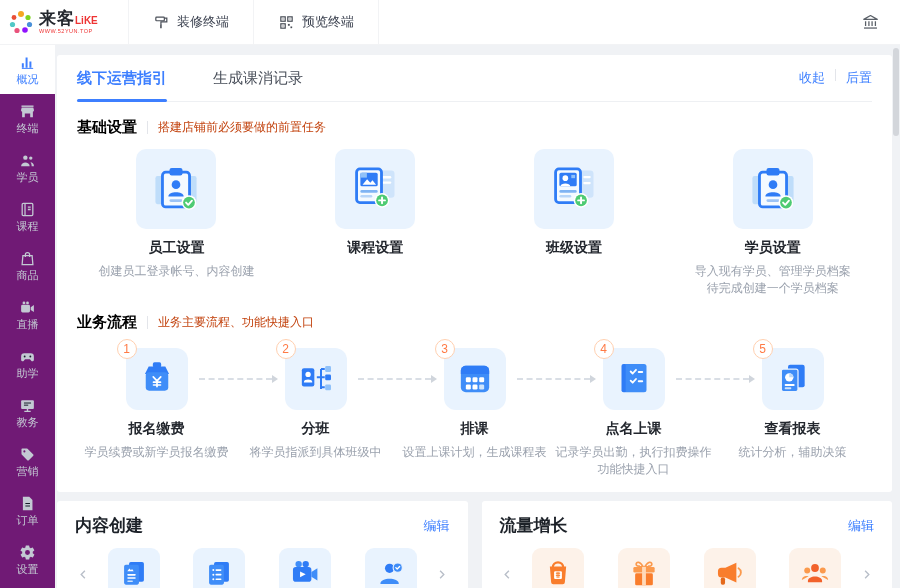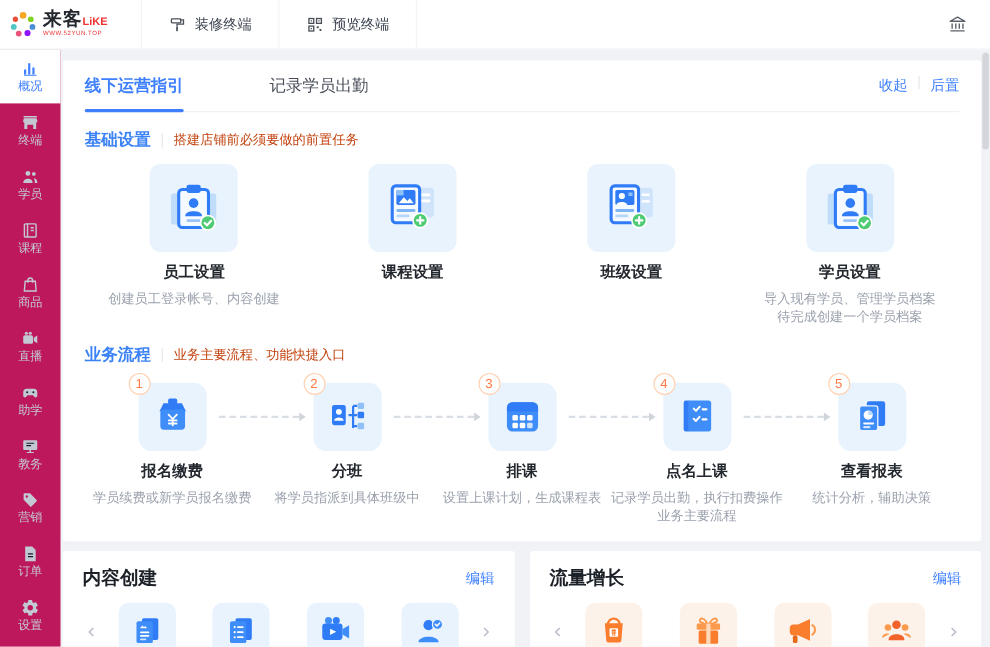--- a/index.html
+++ b/index.html
@@ -14,43 +14,43 @@
   .logo-cn { font-size:17px; font-weight:bold; color:#23272e; letter-spacing:1px; }
   .logo-like { font-size:10px; font-weight:bold; color:#e33; }
   .logo-url { font-size:5.5px; color:#e33; letter-spacing:.5px; margin-top:2px; }
   .hdr-btn { display:flex; align-items:center; gap:7px; padding:0 24px; border-left:1px solid #f2f3f5; border-right:1px solid #f2f3f5; font-size:13px; color:#3c4250; cursor:pointer; }
   .hdr-btn + .hdr-btn { border-left:none; }
   .hdr-btn svg { width:17px; height:17px; color:#4a4f58; }
   .hdr-home { margin-left:auto; display:flex; align-items:center; padding:0 20px; cursor:pointer; }
   .hdr-home svg { width:19px; height:19px; color:#5a6068; }
 
   
-  .sidebar { position:absolute; top:45px; left:0; width:55px; bottom:0; background:#be185d; z-index:15; }
+  .sidebar { position:absolute; top:45px; left:0; width:55px; bottom:0; background:#701a75; z-index:15; }
   .side-item { height:49px; display:flex; flex-direction:column; align-items:center; justify-content:center; gap:3px; color:#c3c9d3; cursor:pointer; }
   .side-item svg { width:17px; height:17px; }
   .side-item .lbl { font-size:11px; line-height:11px; }
   .side-item.active { background:#fff; color:#3d7fff; }
 
   
   .main { position:absolute; left:57px; top:55px; width:835px; }
   .card { background:#fff; border-radius:3px; }
   .main-card { padding:0 20px 14px; }
 
   
-  .tabrow { height:47px; display:flex; align-items:center; border-bottom:1px solid #eef0f3;gap:32px; }
+  .tabrow { height:47px; display:flex; align-items:center; border-bottom:1px solid #eef0f3; }
   .tab { font-size:15px; color:#484e59; margin-right:46px; height:100%; display:flex; align-items:center; position:relative; cursor:pointer; }
   .tab.active { color:#3d7fff; font-weight:bold; }
   .tab.active::after { content:""; position:absolute; left:0; right:0; bottom:-1px; height:3px; background:#3d7fff; border-radius:2px; }
   .tab-links { margin-left:auto; display:flex; gap:10px;padding-left:24px; }
   .tab-link { font-size:13px; color:#3d7fff; cursor:pointer; }
   .tab-sep { width:1px; height:12px; background:#e3e5ea; }
 
   
   .sec-head { display:flex; align-items:center; margin-top:16px; }
-  .sec-title { font-size:15px; font-weight:bold; color:#3b82f6;text-align:center; }
+  .sec-title { font-size:15px; font-weight:bold; color:#000000;text-align:center; }
   .sec-bar { width:1px; height:13px; background:#e3e5ea; margin:0 10px; }
   .sec-sub { font-size:12px; color:#c2410c; }
 
   
   .setup-row { display:flex; margin-top:12px; }
   .setup-card { flex:1; display:flex; flex-direction:column; align-items:center; cursor:pointer; }
   .tile { background:#e9f3fe; border-radius:10px; display:flex; align-items:center; justify-content:center; }
   .tile-lg { width:80px; height:80px; }
   .tile-lg svg { width:52px; height:52px; }
   .card-title { font-size:14px; font-weight:bold; margin-top:10px; }
@@ -246,21 +246,21 @@
         </svg>
       </span>
       <span class="lbl">设置</span>
   </div>
 </div>
 
 <div class="main">
   <div class="card main-card">
     <div class="tabrow">
       <div class="tab active">线下运营指引</div>
-      <div class="tab">记录学员出勤</div>
+      <div class="tab">生成课消记录</div>
       <div class="tab-links">
         <span class="tab-link">收起</span>
         <span class="tab-sep"></span>
         <span class="tab-link">后置</span>
       </div>
     </div>
 
     <div class="sec-head">
       <span class="sec-title">基础设置</span>
       <span class="sec-bar"></span>
@@ -435,21 +435,21 @@
                   <path d="M14 6h22a3 3 0 013 3v28a3 3 0 01-3 3H14z" fill="#3f8df8"></path>
                   <path d="M20 15l2.4 2.4 4-4.4" stroke="#fff" stroke-width="2.2" fill="none" stroke-linecap="round" stroke-linejoin="round"></path>
                   <rect x="28.5" y="14.5" width="6.5" height="2.4" rx="1.2" fill="#fff"></rect>
                   <path d="M20 26l2.4 2.4 4-4.4" stroke="#fff" stroke-width="2.2" fill="none" stroke-linecap="round" stroke-linejoin="round"></path>
                   <rect x="28.5" y="25.5" width="6.5" height="2.4" rx="1.2" fill="#fff"></rect>
                 </svg>
               </span>
             </div>
           </div>
         <div class="card-title">点名上课</div>
-        <div class="card-desc"><span>记录学员出勤，执行扣费操作</span><br><span>业务主要流程</span></div>
+        <div class="card-desc"><span>记录学员出勤，执行扣费操作</span><br><span>功能快捷入口</span></div>
       </div>
       <div class="flow-step">
         <div class="tile-wrap">
             <span class="step-badge">5</span>
           <div class="tile tile-md">
               <span style="display: flex;">
                 <svg viewBox="0 0 48 48">
                   <rect x="18" y="7" width="20" height="27" rx="2.5" fill="#2f7cf6"></rect>
                   <rect x="10" y="12" width="20" height="27" rx="2.5" fill="#3f8df8" stroke="#eaf3fe" stroke-width="1.5"></rect>
                   <circle cx="19.5" cy="22" r="5" fill="#fff"></circle>

